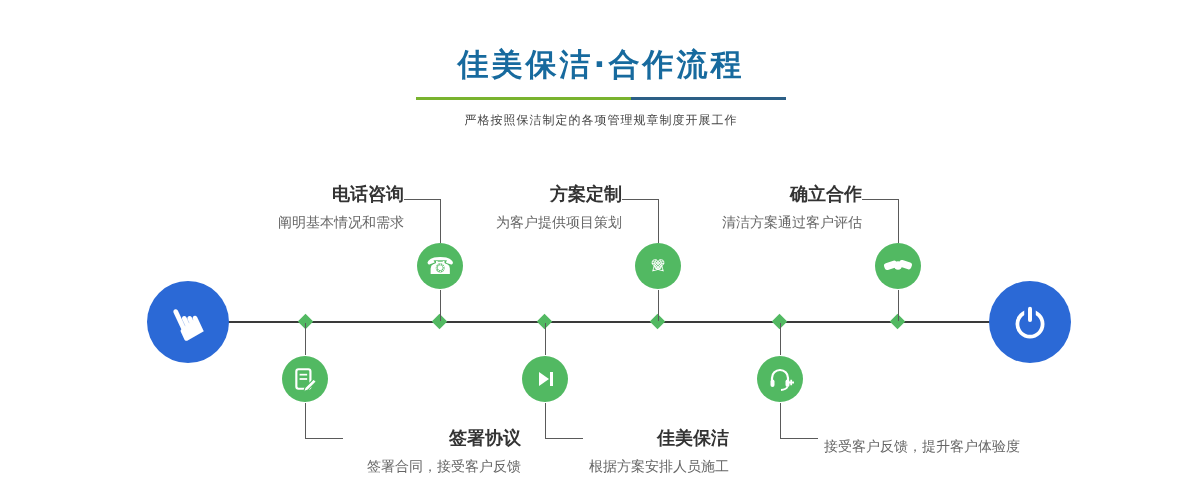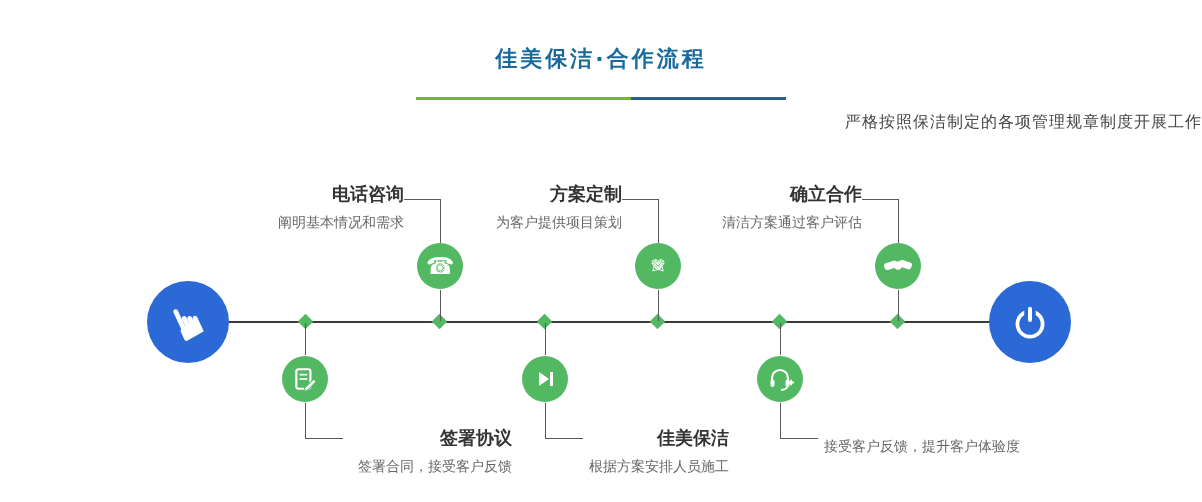--- a/index.html
+++ b/index.html
@@ -1,26 +1,26 @@
 <!DOCTYPE html>
 <html><head>
 <meta charset="utf-8">
 <style>
   html,body { margin:0; padding:0; background:#fff; font-family:"DejaVu Sans","Liberation Sans",sans-serif; }
   .canvas { position:relative; width:1202px; height:502px; background:#ffffff; overflow:hidden; margin:0 auto; }
 
   
   .page-title { position:absolute; top:44px; left:0; width:100%; text-align:center;
-                font-size:22px; font-weight:bold; color:#176a9e; letter-spacing:3px; }
+                font-size:31px; font-weight:bold; color:#176a9e; letter-spacing:3px; }
   .title-divider { position:absolute; top:97px; left:50%; transform:translateX(-50%);
                    width:370px; height:3px; display:flex; }
   .title-divider .seg-green { width:58%; height:100%; background:#79b32e; }
   .title-divider .seg-blue  { flex:1; height:100%; background:#2c5f86; }
-  .subtitle { position:absolute; top:112px; left:0; width:100%; text-align:right;
-              font-size:16px; color:#454545; letter-spacing:1px; }
+  .subtitle { position:absolute; top:112px; left:0; width:100%; text-align:center;
+              font-size:12px; color:#454545; letter-spacing:1px; }
 
   
   .main-line { position:absolute; left:188px; top:321px; width:844px; height:2px; background:#3a3a3a; }
   .endpoint { position:absolute; width:82px; height:82px; border-radius:50%; background:#2b69d6;
               display:flex; align-items:center; justify-content:center; color:#fff; }
   .endpoint.left  { left:147px; top:281px; }
   .endpoint.right { left:989px; top:281px; }
   .hand-glyph { font-size:46px; line-height:1; transform:rotate(-115deg); display:block; }
 
   .node { position:absolute; width:46px; height:46px; border-radius:50%; background:#52b962;
@@ -148,21 +148,21 @@
   </div>
   <div class="label-top" style="right:340px;top:184px">
     <div class="step-title">确立合作</div>
     <div class="step-desc">清洁方案通过客户评估</div>
   </div>
   <div class="label-top" style="right:580px;top:184px">
     <div class="step-title">方案定制</div>
     <div class="step-desc">为客户提供项目策划</div>
   </div>
 
-  <div class="label-bottom" style="left:358px;top:428px">
+  <div class="label-bottom" style="left:367px;top:428px">
     <div class="step-title">签署协议</div>
     <div class="step-desc">签署合同，接受客户反馈</div>
   </div>
   <div class="label-bottom" style="left:589px;top:428px">
     <div class="step-title">佳美保洁</div>
     <div class="step-desc">根据方案安排人员施工</div>
   </div>
   <div class="label-bottom" style="left:824px;top:428px">
     <div class="step-desc">接受客户反馈，提升客户体验度</div>
   </div>

